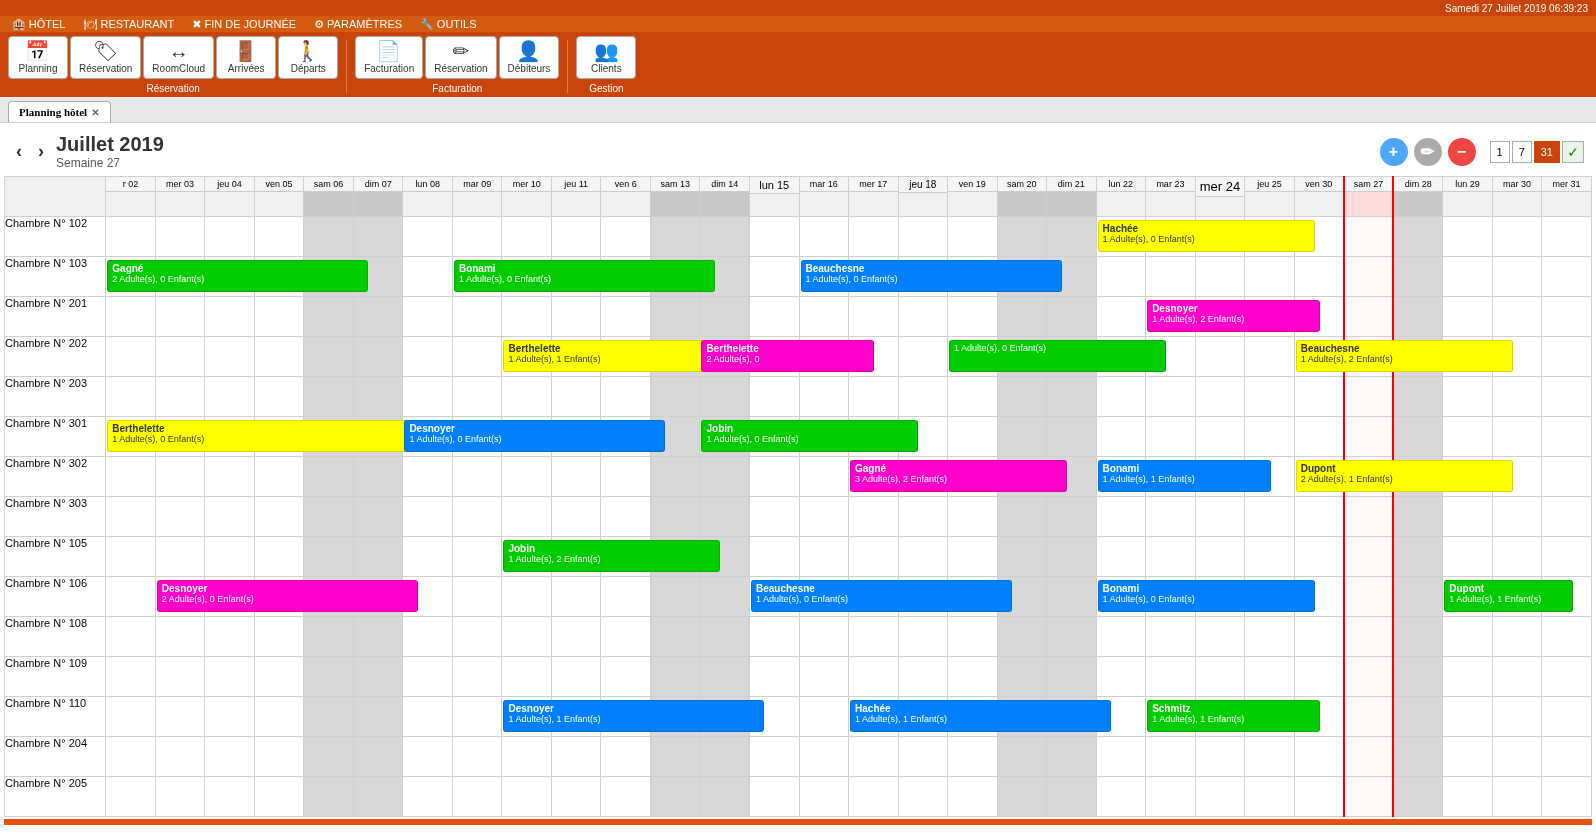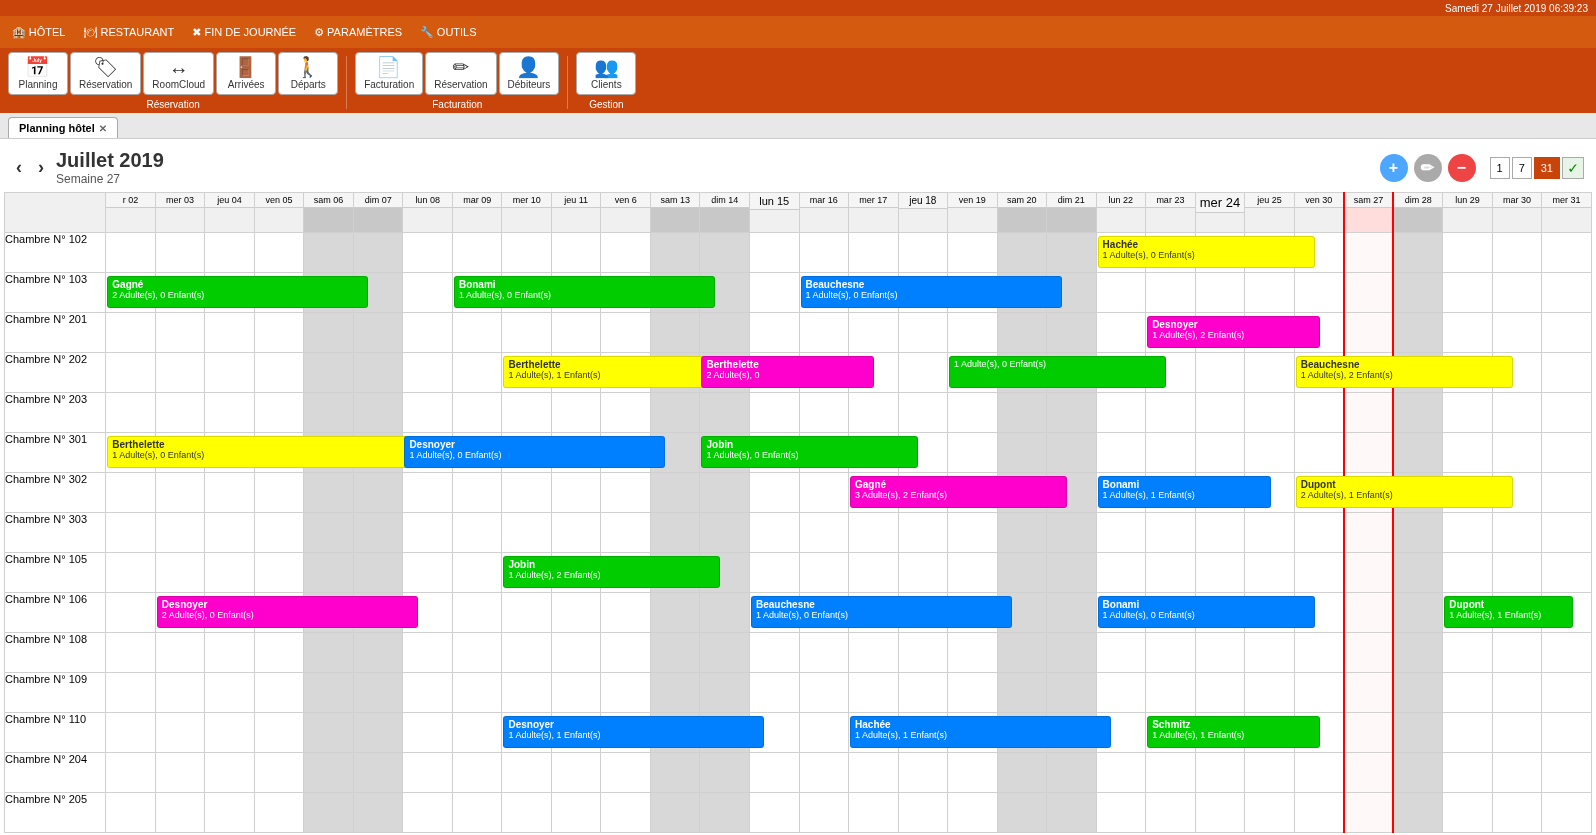--- a/index.html
+++ b/index.html
@@ -16,21 +16,21 @@
       height: 16px;
       font-size: 10px;
     }
 
     
     #menubar {
       background: #d45a10;
       display: flex;
       align-items: center;
       padding: 0 4px;
-      height: 32px;
+      height: 16px;
       font-size: 11px;
       color: white;
       gap: 2px;
     }
     .menu-item {
       display: flex;
       align-items: center;
       gap: 3px;
       padding: 2px 8px;
       cursor: pointer;
@@ -92,20 +92,21 @@
       padding-bottom: 4px;
     }
 
     
     #tabbar {
       background: #e8e8e8;
       border-bottom: 1px solid #ccc;
       display: flex;
       padding: 4px 8px 0 8px;
       gap: 2px;
+      font-family: Liberation Serif, serif;
     }
     .tab {
       background: white;
       border: 1px solid #aaa;
       border-bottom: none;
       border-radius: 4px 4px 0 0;
       padding: 4px 10px;
       cursor: pointer;
       font-size: 11px;
       display: flex;

